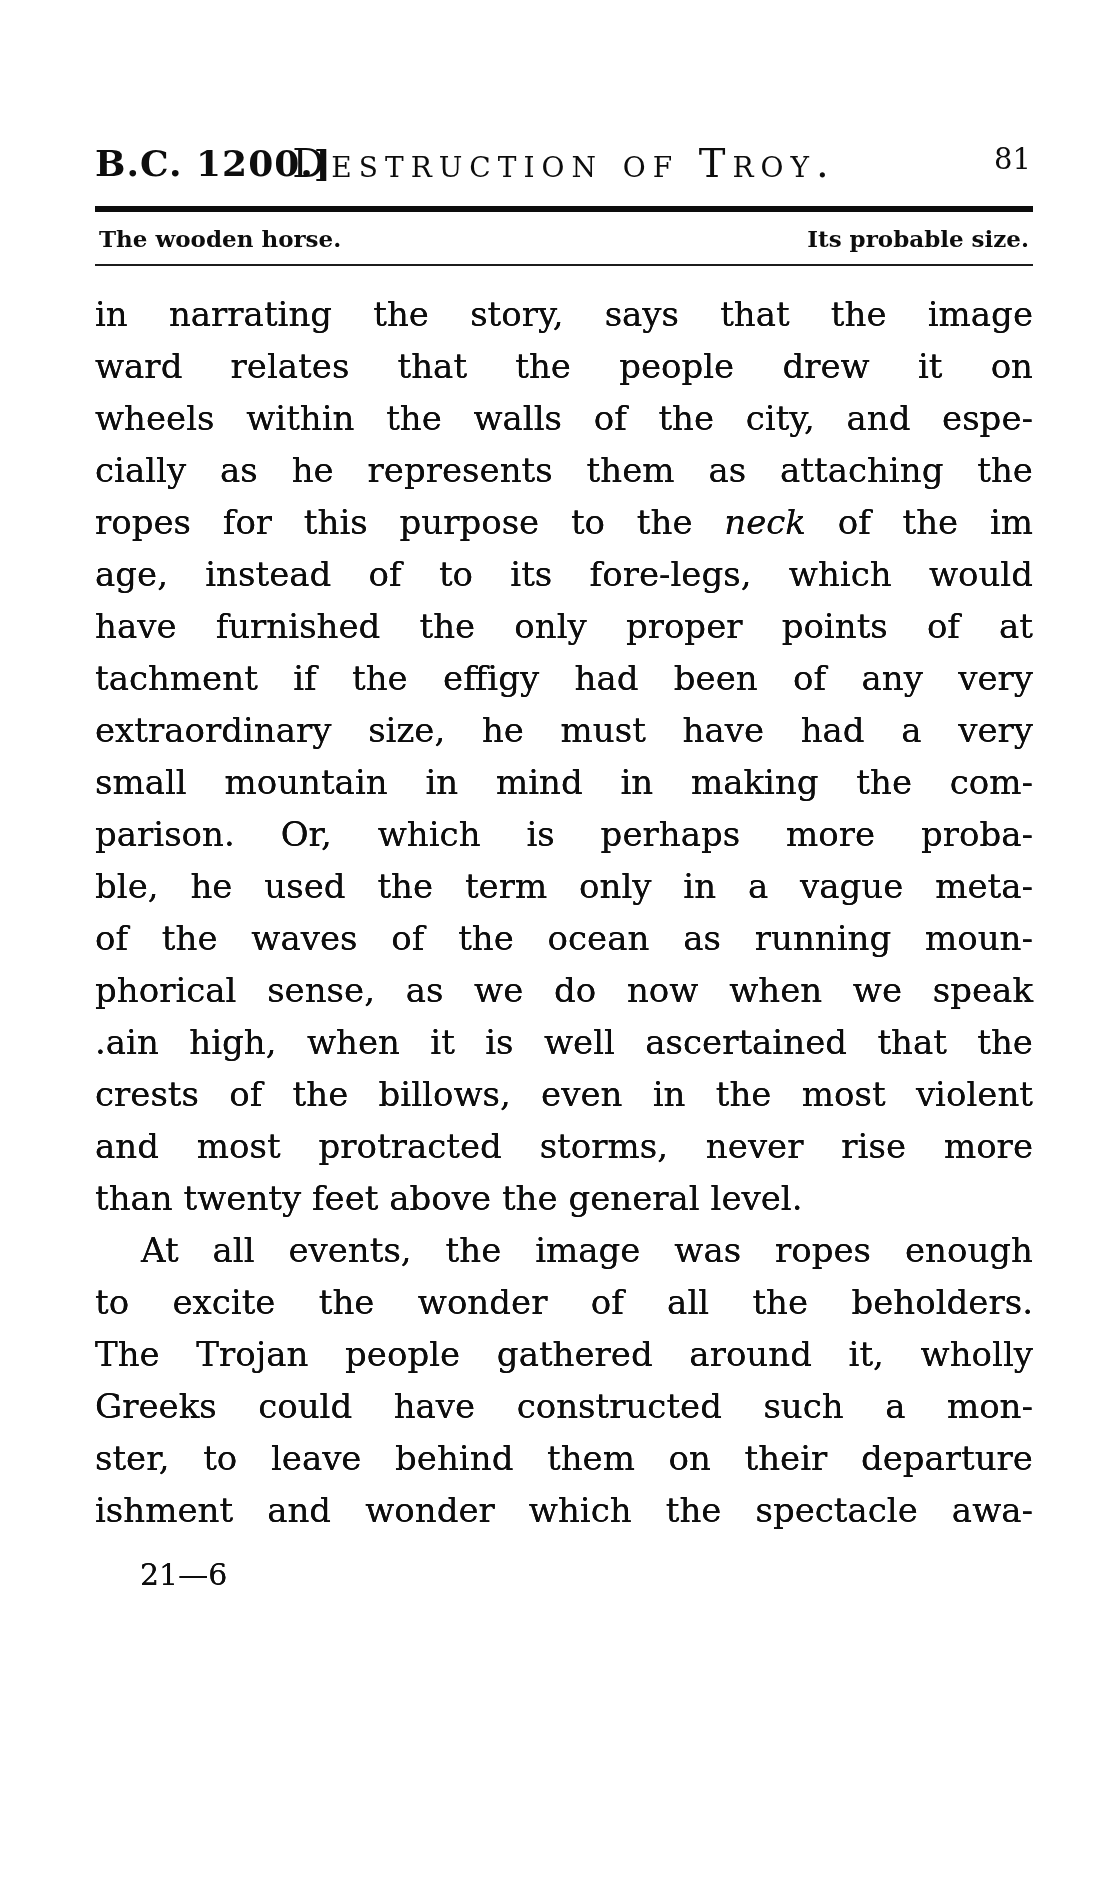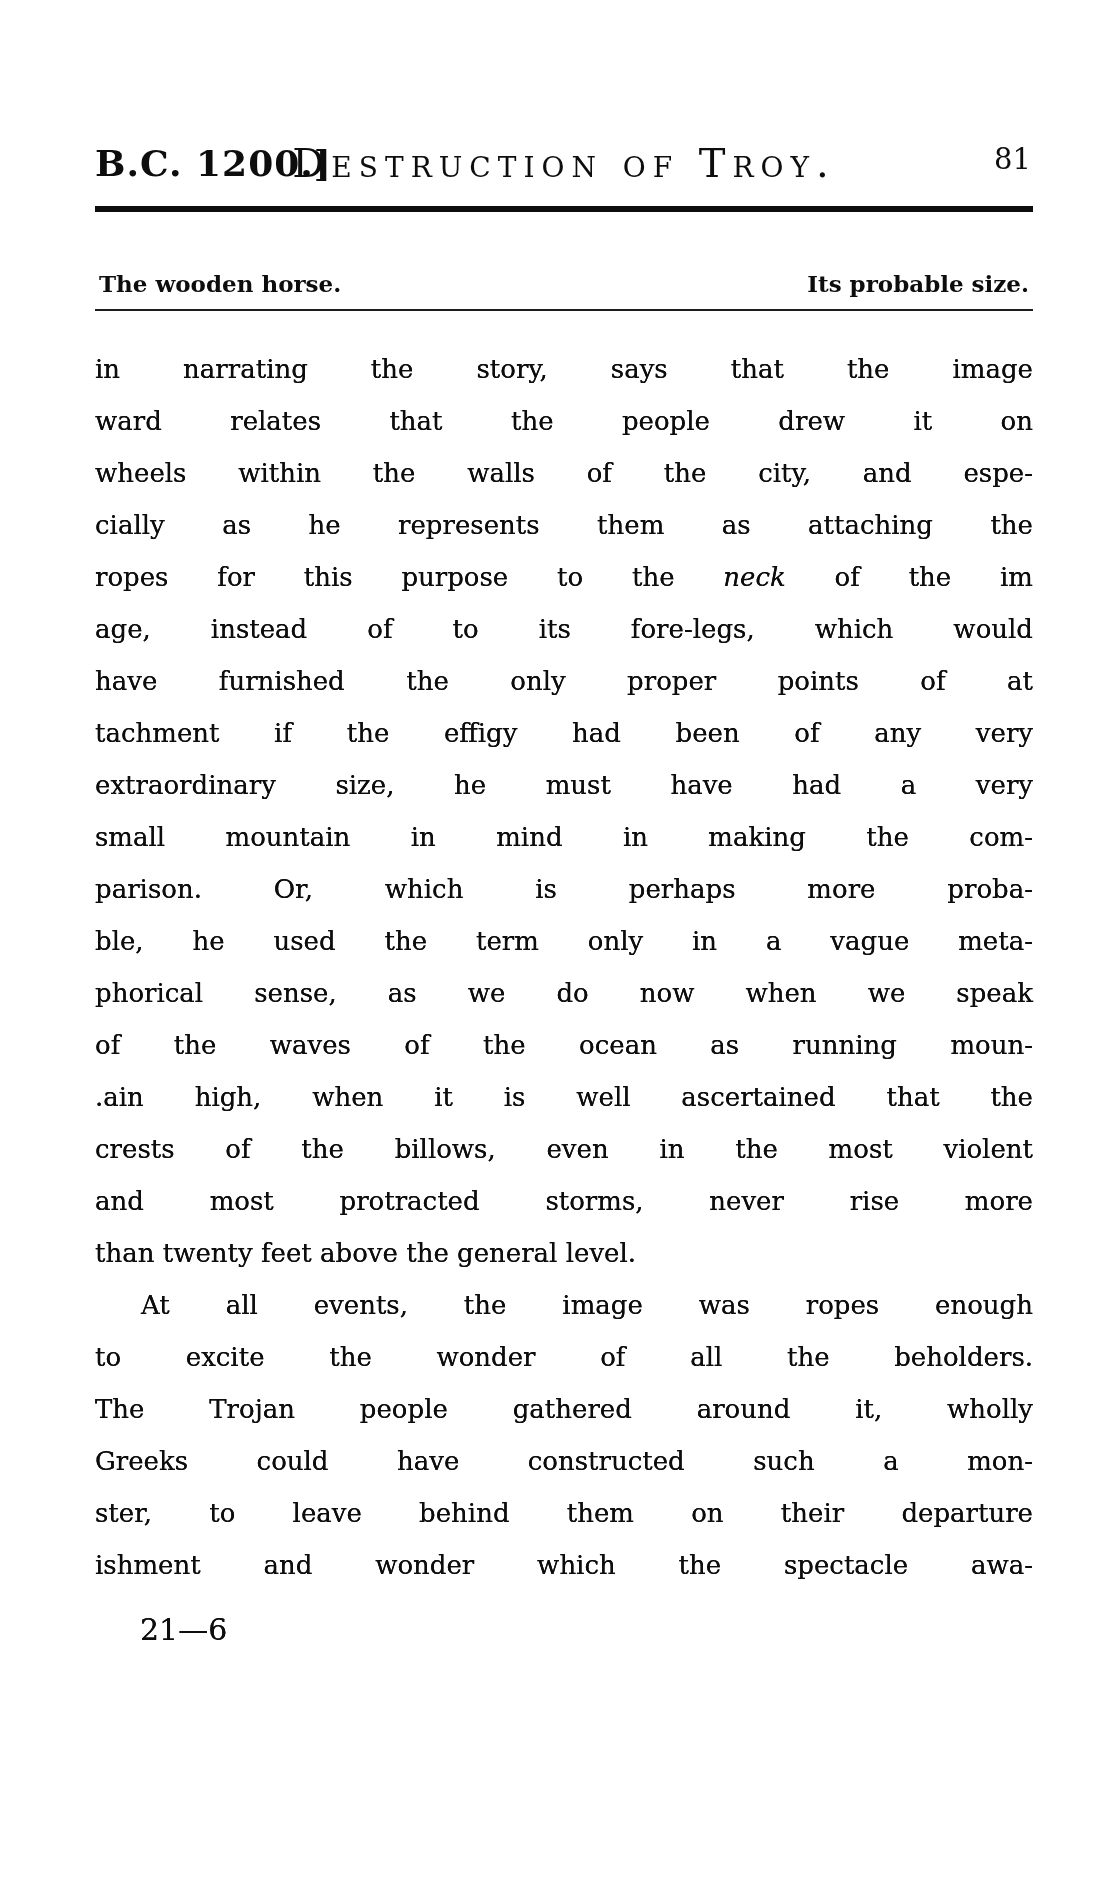--- a/index.html
+++ b/index.html
@@ -52,30 +52,29 @@
   }
   
   .guide-row {
     display: flex;
     justify-content: space-between;
     align-items: baseline;
     padding: 12px 4px 10px 4px;
     font-size: 23px;
     font-weight: 700;
     line-height: 30px;
-    margin-top: 45px;
   }
   .rule-thin {
     height: 2px;
     background: #1c1c1c;
   }
   
   .bodytext {
-    margin-top: 32px;
-    font-size: 26px;
+    margin-top: 22px;
+    font-size: 34px;
     text-shadow: 0 0 0.4px currentColor;
   }
   .line {
     height: 52px;
     line-height: 52px;
     text-align: justify;
     text-align-last: justify;
     white-space: normal;
   }
   .line.endpara {
@@ -122,22 +121,22 @@
         <div class="line">wheels within the walls of the city, and espe-</div>
         <div class="line">cially as he represents them as attaching the</div>
         <div class="line"><span>ropes for this purpose to the </span><span class="italic-term">neck</span><span> of the im</span></div>
         <div class="line">age, instead of to its fore-legs, which would</div>
         <div class="line">have furnished the only proper points of at</div>
         <div class="line">tachment if the effigy had been of any very</div>
         <div class="line">extraordinary size, he must have had a very</div>
         <div class="line">small mountain in mind in making the com-</div>
         <div class="line">parison.  Or, which is perhaps more proba-</div>
         <div class="line">ble, he used the term only in a vague meta-</div>
+        <div class="line">of the waves of the ocean as running moun-</div>
         <div class="line">phorical sense, as we do now when we speak</div>
-        <div class="line">of the waves of the ocean as running moun-</div>
         <div class="line">.ain high, when it is well ascertained that the</div>
         <div class="line">crests of the billows, even in the most violent</div>
         <div class="line">and most protracted storms, never rise more</div>
         <div class="line endpara">than twenty feet above the general level.</div>
       </div>
 
       <div>
         <div class="line indent">At all events, the image was ropes enough</div>
         <div class="line">to excite the wonder of all the beholders.</div>
         <div class="line">The Trojan people gathered around it, wholly</div>

